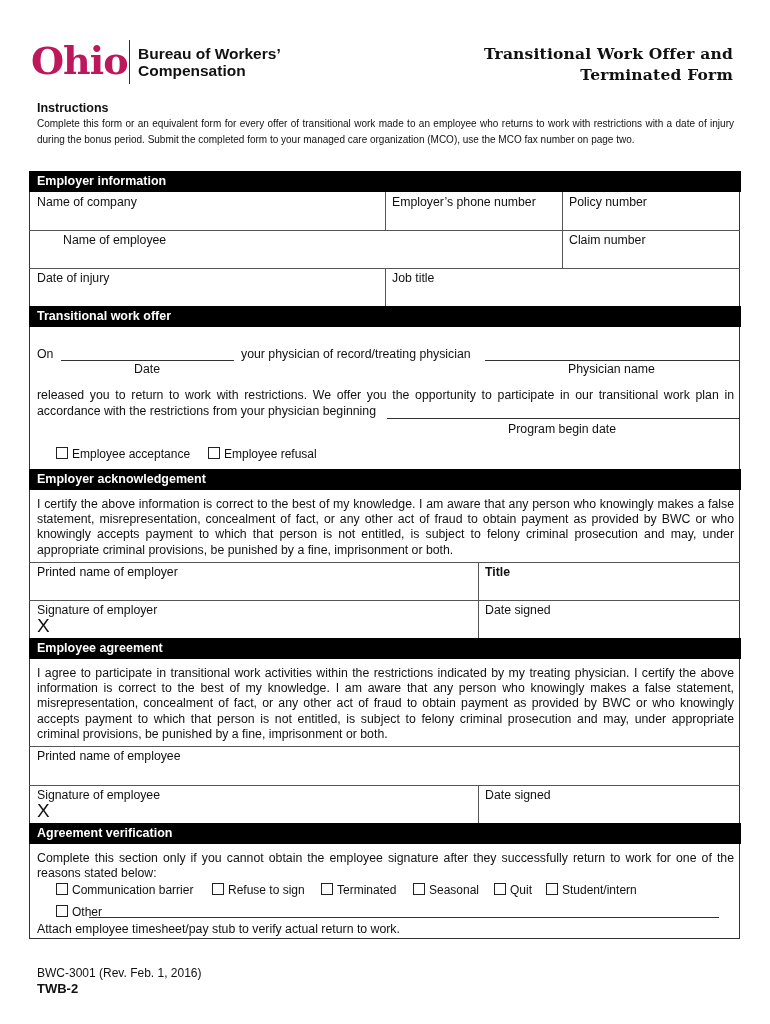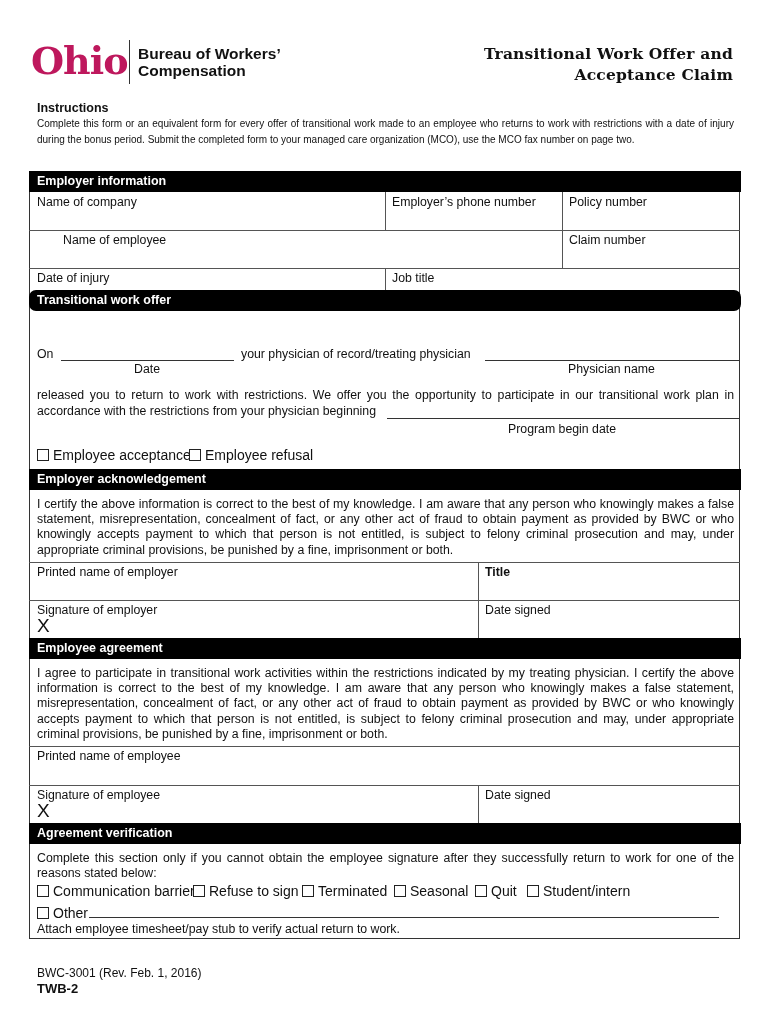--- a/index.html
+++ b/index.html
@@ -20,37 +20,37 @@
   .frame { left: 29px; top: 171px; width: 711px; height: 768px; border: 1px solid #333; border-top: none; box-sizing: border-box; }
   .bar { left: 29px; width: 712px; height: 21px; background: #000; color: #fff; font-size: 12.5px;
          font-weight: bold; line-height: 21px; padding-left: 8px; box-sizing: border-box; }
   .hline { left: 29px; width: 711px; height: 1px; background: #555; }
   .vline { width: 1px; background: #555; }
   .lbl { font-size: 12.3px; line-height: 14px; white-space: nowrap; }
   .para { font-size: 12.3px; line-height: 15.2px; text-align: justify; }
   .uline { height: 1px; background: #333; }
   .sub { font-size: 12.3px; white-space: nowrap; }
   .cb { width: 10px; height: 10px; border: 1px solid #222; display: inline-block; vertical-align: -1px; margin-right: 4px; background: #fff; }
-  .cbitem { font-size: 14px; white-space: nowrap; }
+  .cbitem { font-size: 12px; white-space: nowrap; margin-left: 19px; }
   .xmark { font-size: 19px; line-height: 20px; }
   .footer1 { left: 37px; top: 966px; font-size: 12px; }
   .footer2 { left: 37px; top: 981px; font-size: 13px; font-weight: bold; }
 </style>
 </head>
 <body>
 
 <div class="abs logo-ohio">Ohio</div>
 <div class="abs logo-divider"></div>
 <div class="abs logo-bureau">
   <div>Bureau of Workers’</div>
   <div>Compensation</div>
 </div>
 <div class="abs title">
   <div>Transitional Work Offer and</div>
-  <div>Acceptance Claim</div>
+  <div>Terminated Form</div>
 </div>
 
 <div class="abs instr-head">Instructions</div>
 <div class="abs instr-body">Complete this form or an equivalent form for every offer of transitional work made to an employee who returns to work with restrictions with a date of injury during the bonus period. Submit the completed form to your managed care organization (MCO), use the MCO fax number on page two.</div>
 
 <div class="abs frame"></div>
 
 <div class="abs bar" style="top:171px;">Employer information</div>
 <div class="abs lbl" style="left:37px;top:195px;">Name of company</div>
 <div class="abs vline" style="left:385px;top:192px;height:38px;"></div>
@@ -58,21 +58,21 @@
 <div class="abs vline" style="left:562px;top:192px;height:76px;"></div>
 <div class="abs lbl" style="left:569px;top:195px;">Policy number</div>
 <div class="abs hline" style="top:230px;"></div>
 <div class="abs lbl" style="left:37px;top:233px;margin-left:26px;">Name of employee</div>
 <div class="abs lbl" style="left:569px;top:233px;">Claim number</div>
 <div class="abs hline" style="top:268px;"></div>
 <div class="abs lbl" style="left:37px;top:271px;">Date of injury</div>
 <div class="abs vline" style="left:385px;top:268px;height:38px;"></div>
 <div class="abs lbl" style="left:392px;top:271px;">Job title</div>
 
-<div class="abs bar" style="top:290px;border-radius:7px;">Transitional work offer</div>
+<div class="abs bar" style="top:306px;">Transitional work offer</div>
 <div class="abs sub" style="left:37px;top:347px;">On</div>
 <div class="abs uline" style="left:61px;top:360px;width:173px;"></div>
 <div class="abs sub" style="left:134px;top:362px;">Date</div>
 <div class="abs sub" style="left:241px;top:347px;">your physician of record/treating physician</div>
 <div class="abs uline" style="left:485px;top:360px;width:255px;"></div>
 <div class="abs sub" style="left:568px;top:362px;">Physician name</div>
 <div class="abs para" style="left:37px;top:388px;width:697px;text-align:justify;text-align-last:justify;white-space:nowrap;">released you to return to work with restrictions. We offer you the opportunity to participate in our transitional work plan in</div>
 <div class="abs sub" style="left:37px;top:404px;">accordance with the restrictions from your physician beginning</div>
 <div class="abs uline" style="left:387px;top:418px;width:353px;"></div>
 <div class="abs sub" style="left:508px;top:422px;">Program begin date</div>

